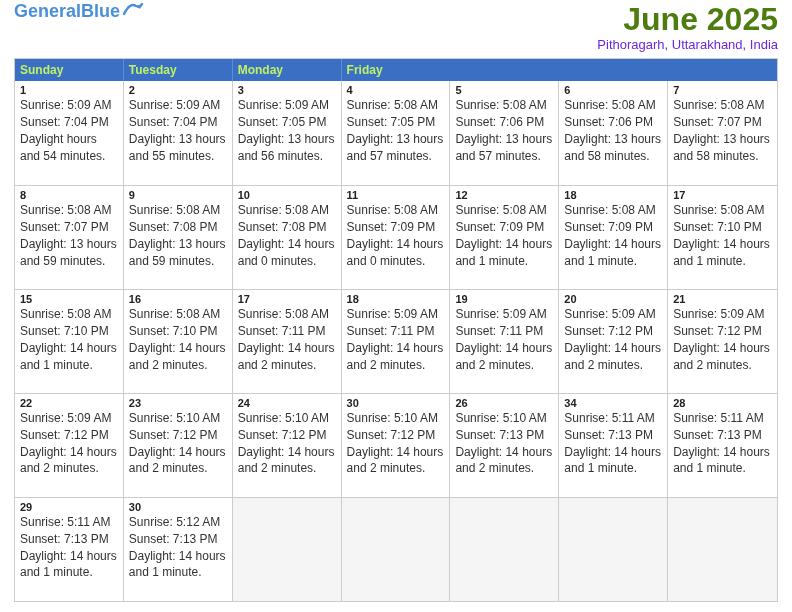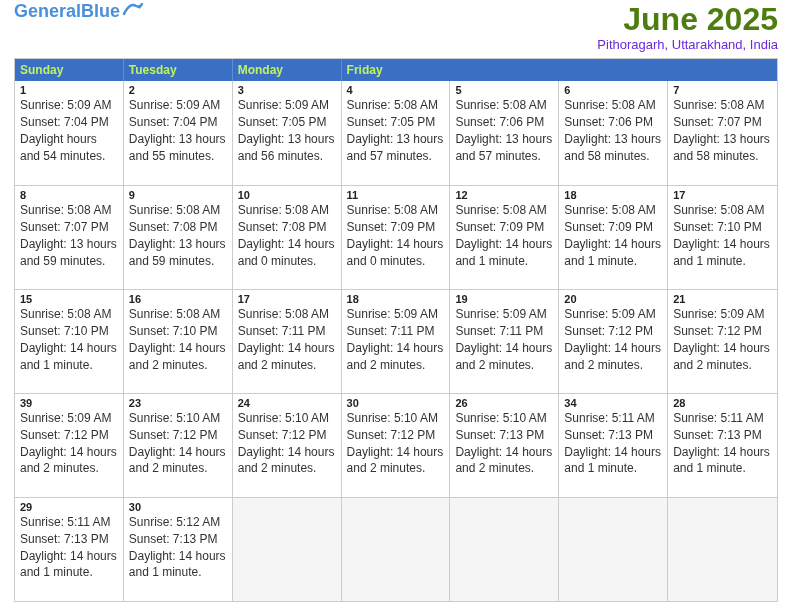--- a/index.html
+++ b/index.html
@@ -223,21 +223,21 @@
           <div class="cell-text">Sunrise: 5:09 AM<br>Sunset: 7:12 PM<br>Daylight: 14 hours and 2 minutes.</div>
         </div>
         <div class="cal-cell">
           <div class="day-num">21</div>
           <div class="cell-text">Sunrise: 5:09 AM<br>Sunset: 7:12 PM<br>Daylight: 14 hours and 2 minutes.</div>
         </div>
       </div>
 
       <div class="cal-row">
         <div class="cal-cell">
-          <div class="day-num">39</div>
+          <div class="day-num">22</div>
           <div class="cell-text">Sunrise: 5:09 AM<br>Sunset: 7:12 PM<br>Daylight: 14 hours and 2 minutes.</div>
         </div>
         <div class="cal-cell">
           <div class="day-num">23</div>
           <div class="cell-text">Sunrise: 5:10 AM<br>Sunset: 7:12 PM<br>Daylight: 14 hours and 2 minutes.</div>
         </div>
         <div class="cal-cell">
           <div class="day-num">24</div>
           <div class="cell-text">Sunrise: 5:10 AM<br>Sunset: 7:12 PM<br>Daylight: 14 hours and 2 minutes.</div>
         </div>

